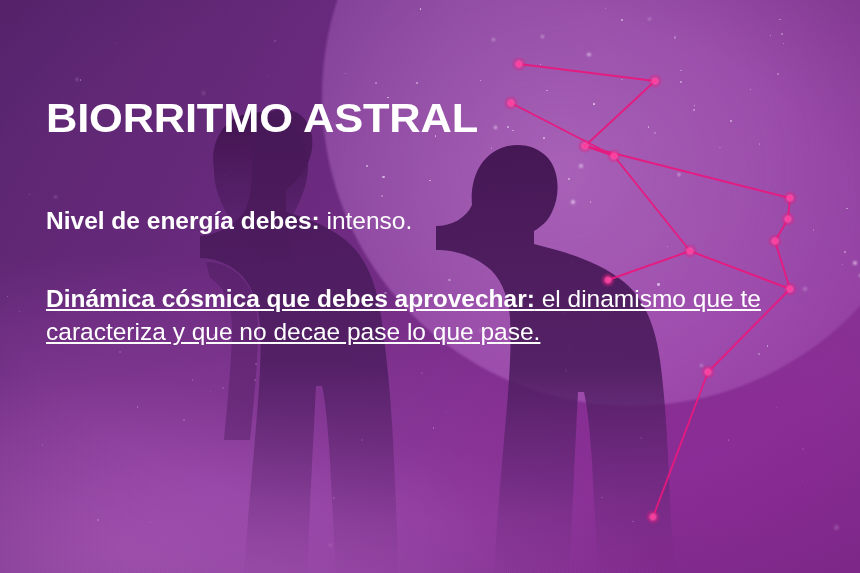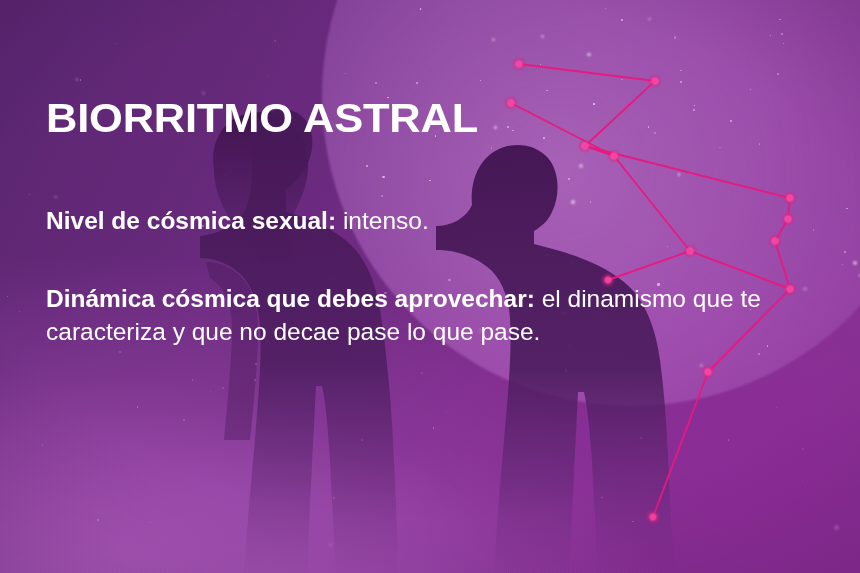--- a/index.html
+++ b/index.html
@@ -127,21 +127,21 @@
   .para {
     position: absolute;
     left: 46px;
     width: 760px;
     color: #ffffff;
     font-size: 24.5px;
     line-height: 33px;
     font-weight: 400;
   }
   #para-1 { top: 204px; }
-  #para-2 { top: 282px; }
+  #para-2 { top: 282px; text-decoration: underline; }
   .para b {
     font-weight: 700;
   }
 </style>
 </head>
 <body>
 
 <div id="card">
 
   <div class="layer" id="bg-base"></div>
@@ -426,21 +426,21 @@
   </svg>
 
   <div class="layer" id="vignette"></div>
 
   <div id="content">
 
 
     <div id="title">BIORRITMO ASTRAL</div>
 
     <div class="para" id="para-1">
-      <b>Nivel de cósmica sexual:</b><span> intenso.</span>
+      <b>Nivel de energía debes:</b><span> intenso.</span>
     </div>
 
     <div class="para" id="para-2">
       <b>Dinámica cósmica que debes aprovechar:</b><span> el dinamismo que te caracteriza y que no decae pase lo que pase.</span>
     </div>
 
   </div>
 </div>
 
 </body></html>

